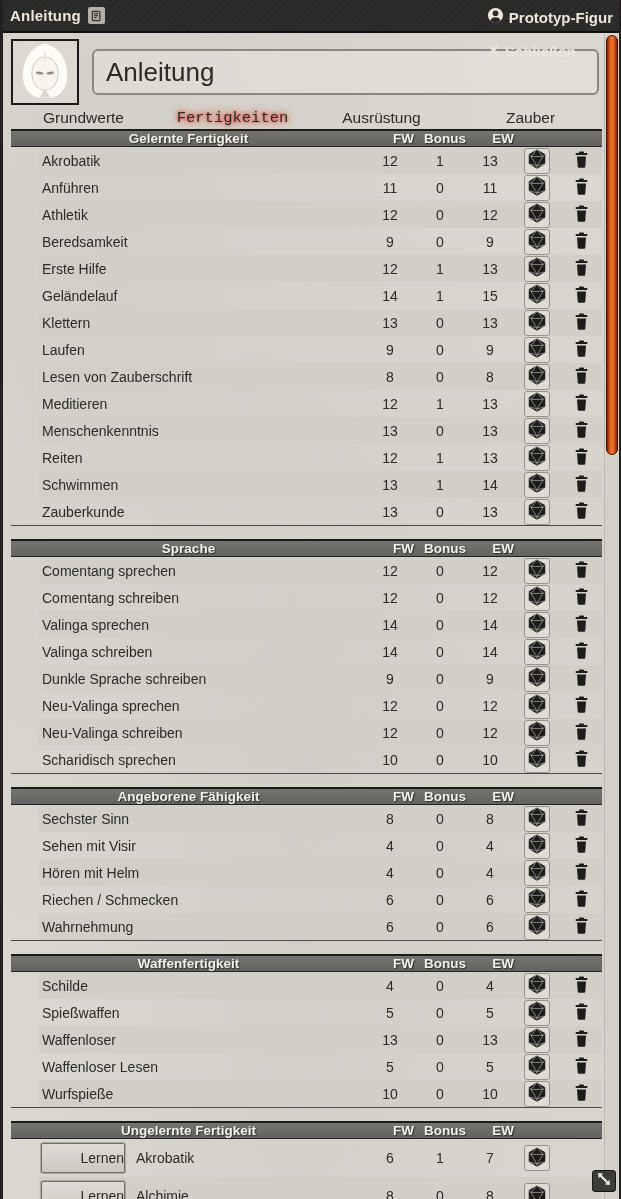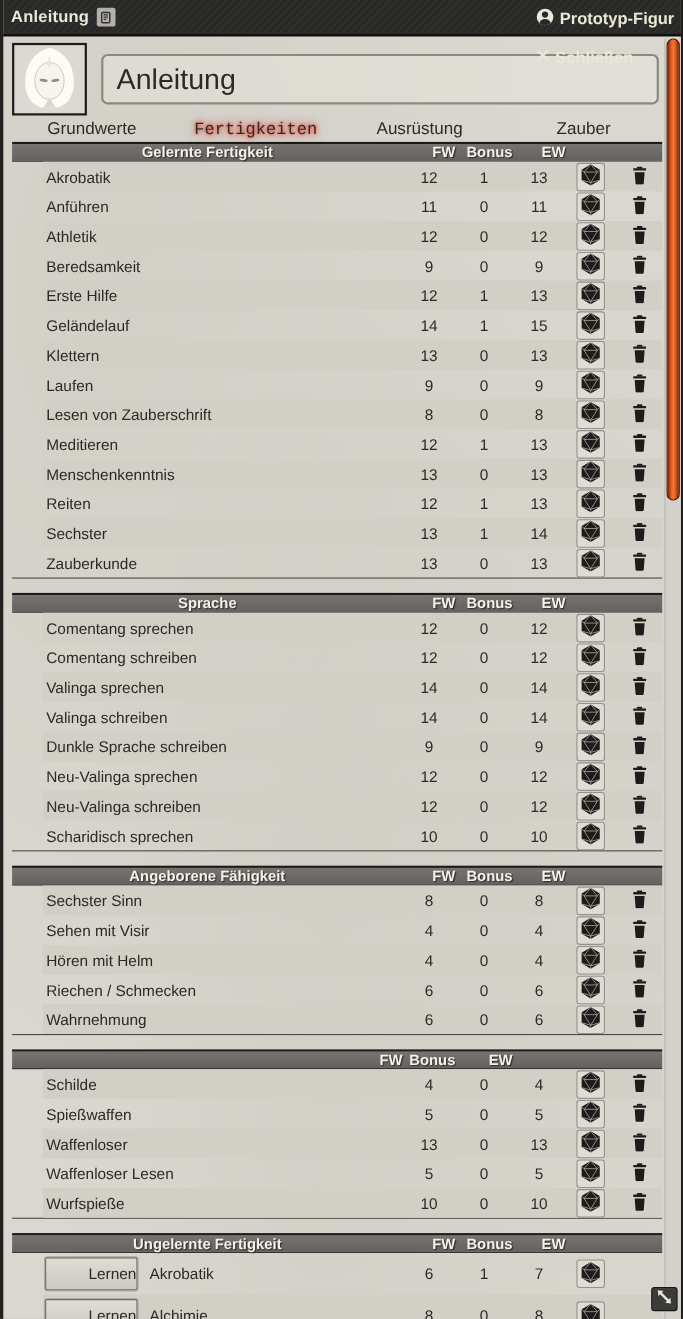--- a/index.html
+++ b/index.html
@@ -568,21 +568,21 @@
           <rect x="6" y="0.4" width="6" height="2.2" rx="1"></rect>
           <rect x="2" y="2.2" width="14" height="2.5" rx="0.6"></rect>
           <path d="M3.6,6.4 h10.8 l-0.9,12.2 a1.4,1.4 0 0 1 -1.4,1.3 h-6.2 a1.4,1.4 0 0 1 -1.4,-1.3 Z"></path>
         </svg>
       </span>
     </button>
   </div>
 
   <div class="row">
 
-    <span class="skill">Sechster</span>
+    <span class="skill">Schwimmen</span>
     <span class="num">13</span>
     <span class="num">1</span>
     <span class="num">14</span>
     <button class="dice-btn">
       <span>
         <svg width="22" height="22" viewBox="0 0 24 24">
           <polygon points="12,1.5 21,6.8 21,17.2 12,22.5 3,17.2 3,6.8" fill="#1d1c1a"></polygon>
           <g stroke="#b9b7af" stroke-width="0.8" fill="none" opacity="0.9">
             <path d="M5.4,9.2 L18.6,9.2 L12,19.6 Z"></path>
             <path d="M12,1.5 L5.4,9.2 M12,1.5 L18.6,9.2"></path>
@@ -1044,20 +1044,21 @@
           <path d="M3.6,6.4 h10.8 l-0.9,12.2 a1.4,1.4 0 0 1 -1.4,1.3 h-6.2 a1.4,1.4 0 0 1 -1.4,-1.3 Z"></path>
         </svg>
       </span>
     </button>
   </div>
 </div>
   </section>
 
   <section class="section">
     <div class="sec-header">
+      <span class="sec-title">Waffenfertigkeit</span>
       <span class="col">FW</span>
       <span class="col">Bonus</span>
       <span class="col">EW</span>
       <span></span>
           <span></span>
     </div>
     <div class="rows">
   <div class="row">
 
     <span class="skill">Schilde</span>

